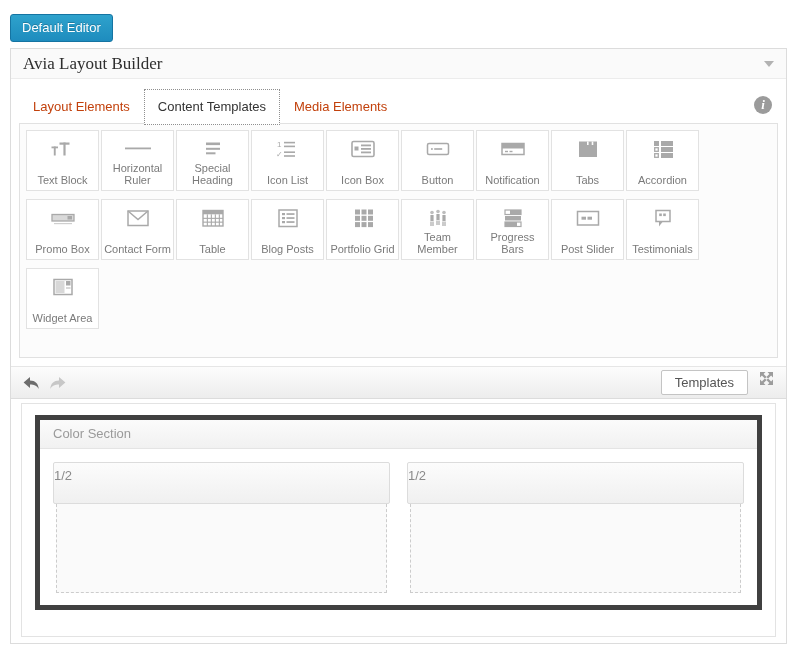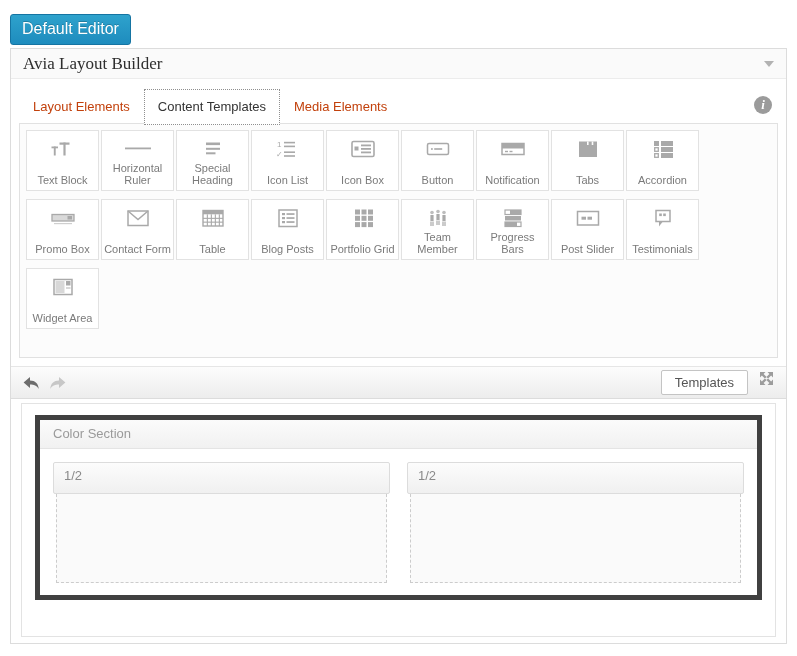--- a/index.html
+++ b/index.html
@@ -1,20 +1,20 @@
 <!DOCTYPE html>
 <html><head>
 <meta charset="utf-8">
 <style>
   * { box-sizing: border-box; margin: 0; padding: 0; }
   html,body { width:797px; height:656px; background:#fff; font-family:"Liberation Sans", sans-serif; position:relative; overflow:hidden; }
 
   .default-editor-btn{
     position:absolute; left:10px; top:14px;
-    padding:5px 11px 6px; font-size:16px; color:#fff;
+    padding:5px 11px 6px; font-size:13px; color:#fff;
     background:linear-gradient(#2ea2cc,#1e8cbe);
     border:1px solid #1574a2; border-radius:3px; cursor:pointer;
     text-shadow:0 -1px 0 rgba(0,0,0,.2);
   }
 
   .panel{
     position:absolute; left:10px; top:48px; width:777px; height:596px;
     border:1px solid #dcdcdc; background:#fff;
   }
   .panel-header{
@@ -69,23 +69,23 @@
   }
   .section-box{ border:5px solid #404040; background:#fff; }
   .section-header{
     height:29px; background:linear-gradient(#fbfbfb,#f1f1f1);
     border-bottom:1px solid #e4e4e4; line-height:28px; padding-left:13px;
     color:#9a9a9a; font-size:13px; cursor:pointer;
   }
   .section-body{ padding:13px 13px 12px; display:flex; gap:17px; }
   .column{ flex:1; }
   .col-header{
-    height:32px; border:1px solid #dcdcdc; border-radius:2px;
+    height:42px; border:1px solid #dcdcdc; border-radius:2px;
     background:linear-gradient(#fcfcfc,#f0f0f0); color:#8a8a8a;
-    font-size:13px; line-height:25px; padding-left:10px; cursor:pointer; position:relative; z-index:1;
+    font-size:13px; line-height:25px; cursor:pointer; position:relative; z-index:1;
   }
   .col-drop{
     margin:0 3px; height:89px; background:#fafafa;
     border:1px dashed #ccc; border-top:none;
   }
 </style>
 </head>
 <body>
 
 <button class="default-editor-btn">Default Editor</button>

